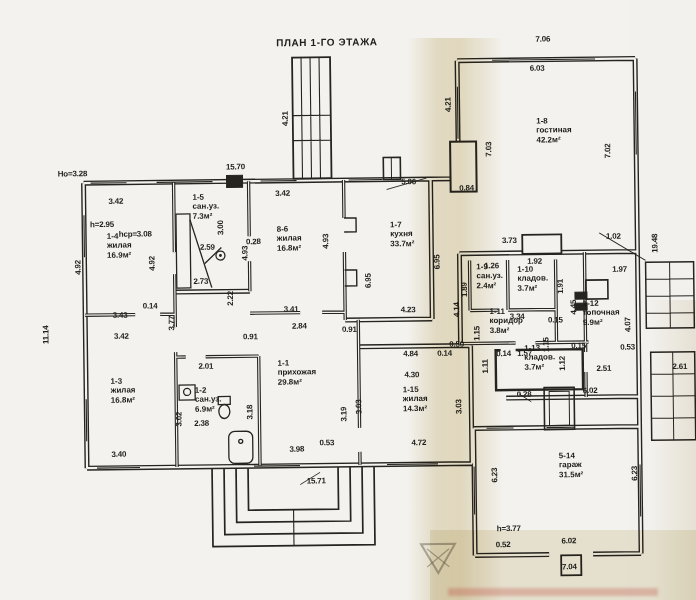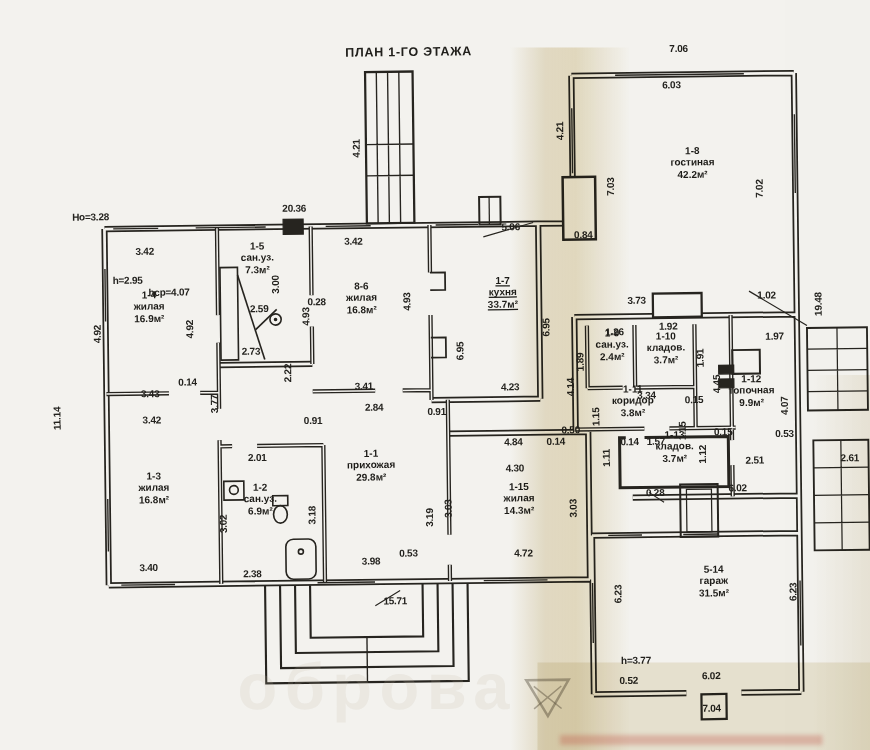--- a/index.html
+++ b/index.html
@@ -4,21 +4,21 @@
 <style>
   html,body{margin:0;padding:0;}
   body{width:696px;height:600px;overflow:hidden;background:#f2f1ed;font-family:"Liberation Sans",sans-serif;}
   .scan{position:relative;width:628px;height:600px;background:#f3f2ee;}
   .sheet{position:absolute;left:0;top:0;width:696px;height:600px;transform:rotate(-0.7deg);transform-origin:50% 50%;}
   svg{position:absolute;left:0;top:0;}
   .labels{position:absolute;left:0;top:0;width:696px;height:600px;}
   .plan-title{position:absolute;transform:translate(-50%,-50%);font-size:10px;font-weight:bold;letter-spacing:.6px;color:#21201c;white-space:nowrap;}
   .dim,.note{position:absolute;transform:translate(-50%,-50%);font-size:8px;font-weight:bold;color:#23221e;letter-spacing:-.2px;white-space:nowrap;line-height:1;}
   .dim.v{transform:translate(-50%,-50%) rotate(-90deg);}
-  .room-label{position:absolute;transform:translate(-50%,-50%);text-align:center;color:#1d1c18;font-size:8px;font-weight:bold;line-height:1.18;white-space:nowrap;}
+  .room-label{position:absolute;transform:translate(-50%,-50%);text-align:left;color:#1d1c18;font-size:8px;font-weight:bold;line-height:1.18;white-space:nowrap;}
   .room-label .rid{display:block;}
   .room-label .rnm{display:block;}
   .room-label .rar{display:block;}
   
   .crease{position:absolute;pointer-events:none;mix-blend-mode:multiply;}
   .crease.c1{left:408px;top:38px;width:96px;height:562px;
     background:linear-gradient(90deg,rgba(210,192,142,0) 0%,rgba(210,192,142,.42) 30%,rgba(216,200,152,.5) 55%,rgba(210,192,142,0) 100%);}
   .crease.c2{left:430px;top:530px;width:266px;height:70px;background:rgba(212,196,150,.32);}
   .crease.c3{left:650px;top:300px;width:46px;height:300px;background:linear-gradient(90deg,rgba(210,192,142,0),rgba(205,190,145,.25));}
   .wm-brand{position:absolute;left:455px;top:540px;width:240px;font-family:"Liberation Serif",serif;font-style:italic;font-weight:bold;
@@ -170,21 +170,21 @@
           <div class="room-label" style="left: 207px; top: 205px;">
             <span class="rid">1-5</span>
             <span class="rnm">сан.уз.</span>
             <span class="rar">7.3м²</span>
           </div>
           <div class="room-label" style="left: 290px; top: 238px;">
             <span class="rid">8-6</span>
             <span class="rnm">жилая</span>
             <span class="rar">16.8м²</span>
           </div>
-          <div class="room-label" style="left: 403px; top: 235px; text-decoration: underline;">
+          <div class="room-label" style="left: 403px; top: 235px;">
             <span class="rid">1-7</span>
             <span class="rnm">кухня</span>
             <span class="rar">33.7м²</span>
           </div>
           <div class="room-label" style="left: 556px; top: 133px;">
             <span class="rid">1-8</span>
             <span class="rnm">гостиная</span>
             <span class="rar">42.2м²</span>
           </div>
           <div class="room-label" style="left: 490px; top: 278px;">
@@ -215,21 +215,21 @@
           <div class="room-label" style="left: 569px; top: 468px;">
             <span class="rid">5-14</span>
             <span class="rnm">гараж</span>
             <span class="rar">31.5м²</span>
           </div>
           <div class="room-label" style="left: 414px; top: 400px;">
             <span class="rid">1-15</span>
             <span class="rnm">жилая</span>
             <span class="rar">14.3м²</span>
           </div>
-          <div class="dim" style="left: 237px; top: 166px;">20.36</div>
+          <div class="dim" style="left: 237px; top: 166px;">15.70</div>
           <div class="dim" style="left: 117px; top: 199px;">3.42</div>
           <div class="dim" style="left: 284px; top: 193px;">3.42</div>
           <div class="dim" style="left: 410px; top: 183px;">5.06</div>
           <div class="dim" style="left: 546px; top: 42px;">7.06</div>
           <div class="dim" style="left: 540px; top: 71px;">6.03</div>
           <div class="dim" style="left: 468px; top: 190px;">0.84</div>
           <div class="dim v" style="left: 288px; top: 118px;">4.21</div>
           <div class="dim v" style="left: 451px; top: 106px;">4.21</div>
           <div class="dim v" style="left: 491px; top: 151px;">7.03</div>
           <div class="dim v" style="left: 610px; top: 154px;">7.02</div>
@@ -281,38 +281,37 @@
           <div class="dim v" style="left: 485px; top: 368px;">1.11</div>
           <div class="dim" style="left: 627px; top: 351px;">0.53</div>
           <div class="dim v" style="left: 628px; top: 328px;">4.07</div>
           <div class="dim" style="left: 679px; top: 371px;">2.61</div>
           <div class="dim v" style="left: 358px; top: 407px;">3.03</div>
           <div class="dim v" style="left: 458px; top: 408px;">3.03</div>
           <div class="dim v" style="left: 343px; top: 414px;">3.19</div>
           <div class="dim v" style="left: 249px; top: 411px;">3.18</div>
           <div class="dim v" style="left: 178px; top: 417px;">3.02</div>
           <div class="dim" style="left: 205px; top: 365px;">2.01</div>
-          <div class="dim" style="left: 200px; top: 458px;">2.38</div>
+          <div class="dim" style="left: 200px; top: 422px;">2.38</div>
           <div class="dim" style="left: 117px; top: 452px;">3.40</div>
           <div class="dim" style="left: 121px; top: 334px;">3.42</div>
           <div class="dim" style="left: 295px; top: 449px;">3.98</div>
           <div class="dim" style="left: 325px; top: 443px;">0.53</div>
           <div class="dim" style="left: 314px; top: 481px;">15.71</div>
           <div class="dim" style="left: 417px; top: 444px;">4.72</div>
           <div class="dim v" style="left: 493px; top: 477px;">6.23</div>
           <div class="dim v" style="left: 633px; top: 477px;">6.23</div>
           <div class="dim" style="left: 500px; top: 547px;">0.52</div>
           <div class="dim" style="left: 566px; top: 544px;">6.02</div>
           <div class="dim" style="left: 566px; top: 570px;">7.04</div>
           <div class="note" style="left: 74px; top: 171px;">Но=3.28</div>
           <div class="note" style="left: 103px; top: 222px;">h=2.95</div>
-          <div class="note" style="left: 136px; top: 232px;">hср=4.07</div>
+          <div class="note" style="left: 136px; top: 232px;">hср=3.08</div>
           <div class="note" style="left: 506px; top: 531px;">h=3.77</div>
         </div>
     </div>
   </div>
 
   <div class="crease c1"></div>
   <div class="crease c2"></div>
   <div class="crease c3"></div>
-  <div class="wm-ghost">оброва</div>
   <div class="wm-redline"></div>
 </div>
 
 </body></html>

